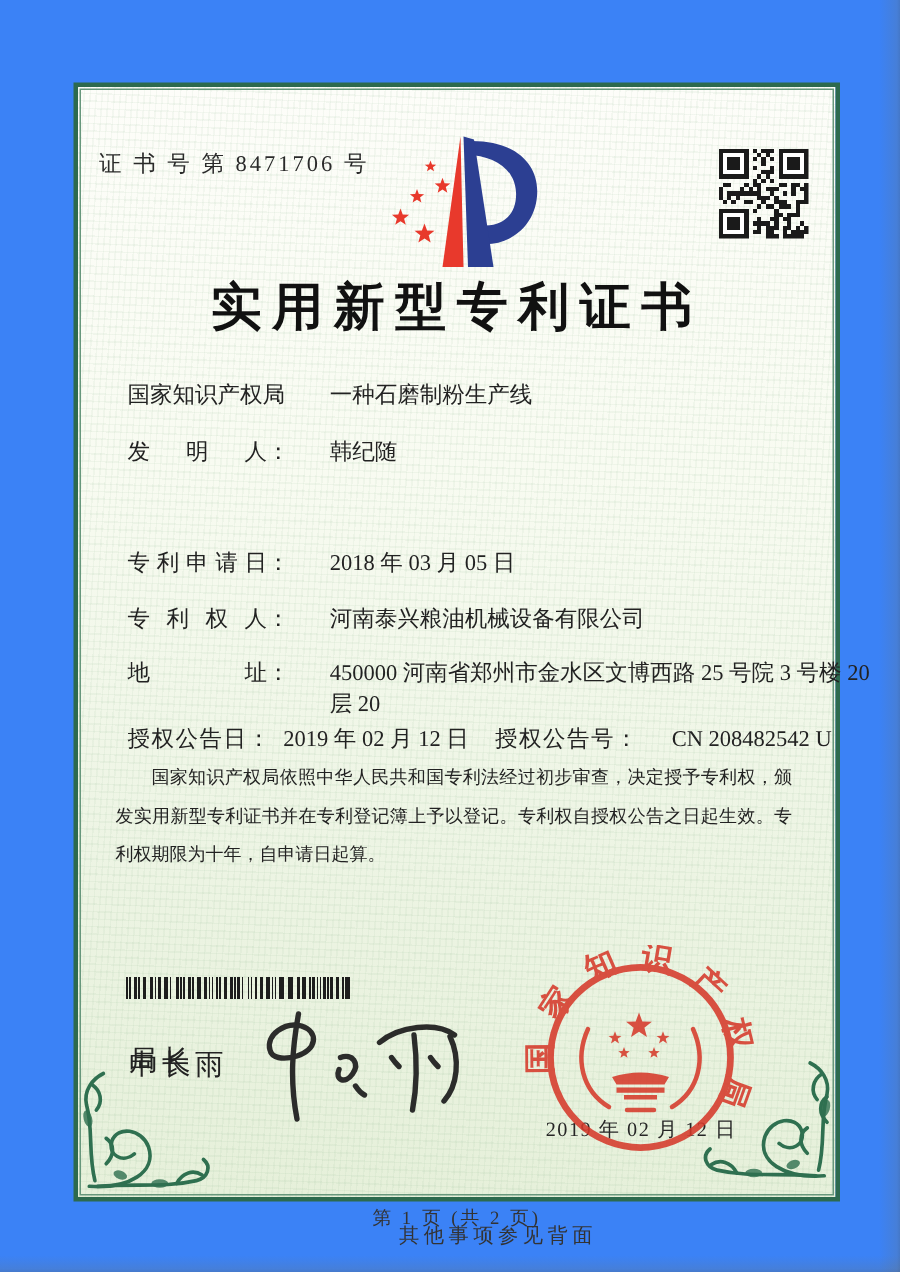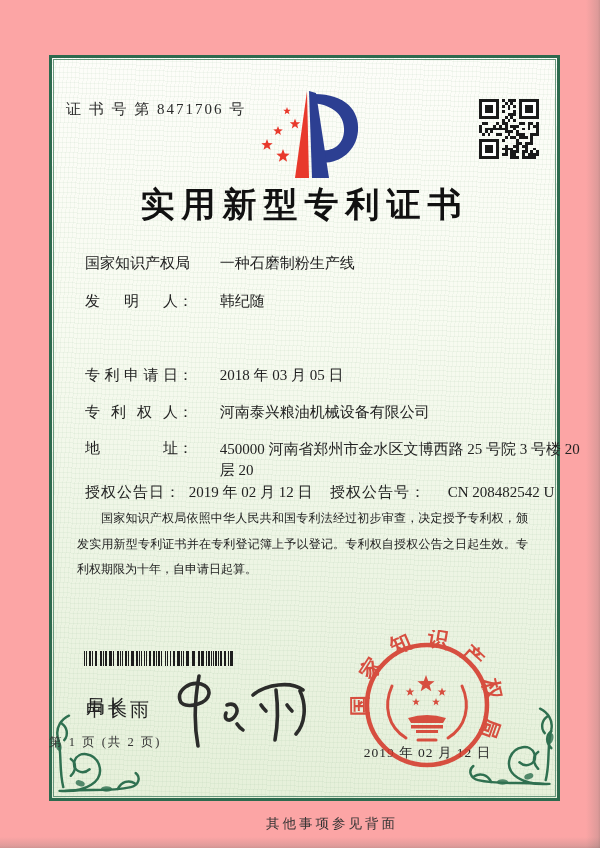--- a/index.html
+++ b/index.html
@@ -1,18 +1,18 @@
 <!DOCTYPE html>
 <html><head>
 <meta charset="utf-8">
 <style>
   * { margin:0; padding:0; box-sizing:border-box; }
   html,body { width:600px; height:848px; background:#ffffff; overflow:hidden;
     font-family:"Liberation Serif","DejaVu Serif",serif; color:#1d1d1d; }
-  .stage { position:relative; width:600px; height:848px; background:#fca5a5; }
+  .stage { position:relative; width:600px; height:848px; background:#3b82f6; }
 
   
   .edge-right { position:absolute; right:0; top:0; width:14px; height:100%;
     background:linear-gradient(90deg, rgba(0,0,0,0) 0%, rgba(110,115,110,0.22) 85%, rgba(90,95,90,0.30) 100%); }
   .edge-bottom { position:absolute; left:0; bottom:0; width:100%; height:11px;
     background:linear-gradient(180deg, rgba(0,0,0,0) 0%, rgba(110,115,110,0.20) 80%, rgba(95,100,95,0.28) 100%); }
 
   
   .frame { position:absolute; left:49px; top:55px; width:511px; height:746px;
     border:3px solid #2d6a4e;
@@ -47,21 +47,21 @@
 
   .director { left:86px; font-size:19px; letter-spacing:3px; color:#222;text-align:center; }
   .director-title { top:694px; }
   .director-name { top:697px;font-family:Liberation Serif, serif; }
 
   .signature { left:150px; top:648px; }
   .seal { left:350px; top:630px; }
   .seal-date { left:352px; top:744px; width:151px; text-align:center;
     font-size:13.5px; letter-spacing:1px; color:#262626; }
 
-  .page-footer { left:49px; top:734px; width:511px; 
+  .page-footer { left:49px; top:804px; width:511px; text-align:center;
     font-size:12.5px; letter-spacing:2px; color:#333; }
   .back-note { left:0; top:815px; width:600px; text-align:center;
     font-size:13.5px; letter-spacing:3px; color:#333;margin-left:32px; }
 
   .logo { left:250px; top:86px; }
   .qr { left:479px; top:99px; width:60px; height:60px; }
 
   .flourish-bl { left:52px; top:701px; }
   .flourish-br { left:463px; top:687px; }
 </style>

